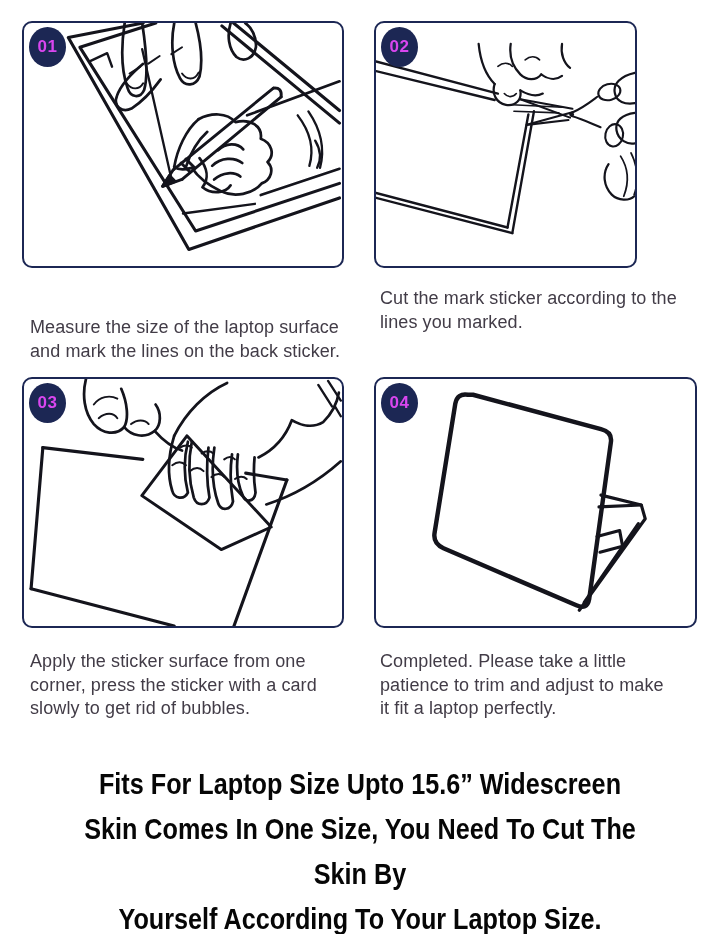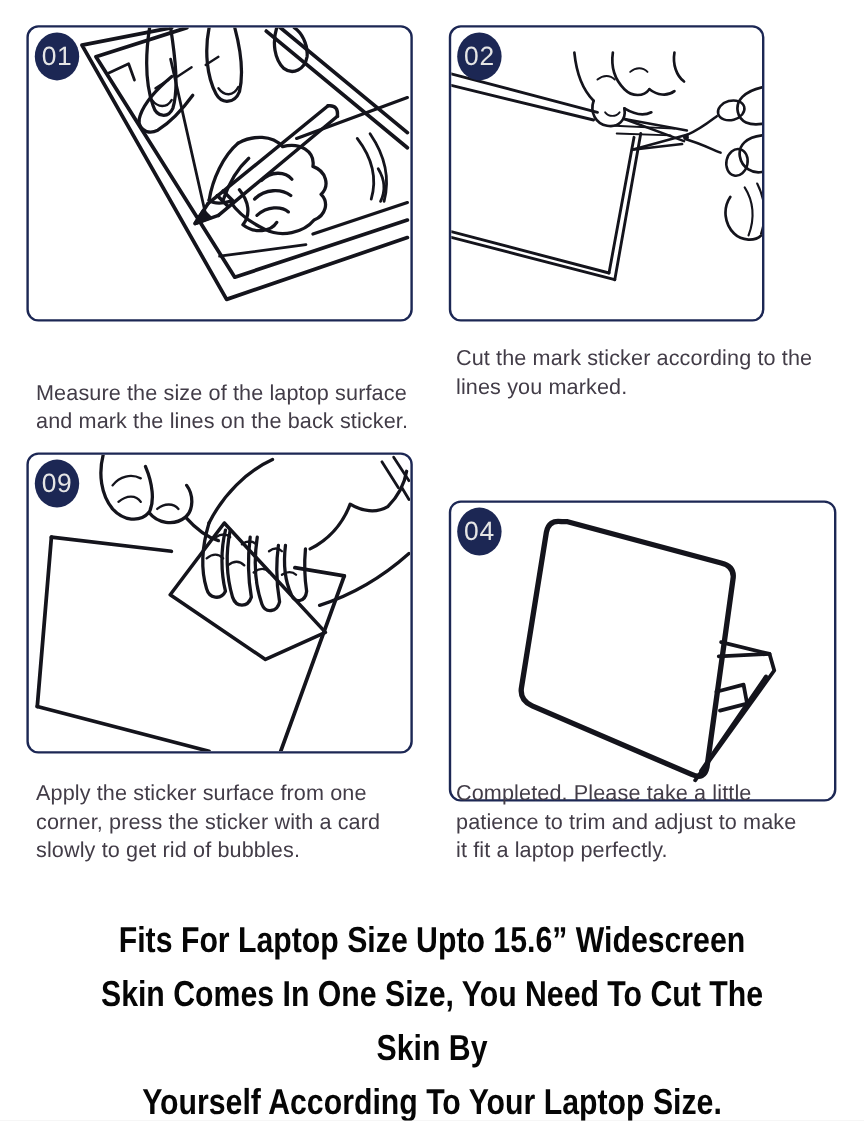--- a/index.html
+++ b/index.html
@@ -10,24 +10,24 @@
     position:relative;width:720px;height:934px;background:var(--background);
     font-family:"Liberation Sans","DejaVu Sans",sans-serif;overflow:hidden;
   }
   .panel{
     position:absolute;width:322px;height:247px;background:#fff;
     border:2.5px solid var(--navy);border-radius:10px;overflow:hidden;box-sizing:border-box;
   }
   #panel-1{left:22px;top:21px;}
   #panel-2{left:374px;top:21px;width:263px;}
   #panel-3{left:22px;top:377px;height:251px;}
-  #panel-4{left:374px;top:377px;width:323px;height:251px;margin-top:40px;}
+  #panel-4{left:374px;top:377px;width:323px;height:251px;}
   .badge{
     position:absolute;left:5px;top:4px;width:37px;height:40px;border-radius:50%;
-    background:var(--navy);color:#e5e5e5;font-size:22px;font-weight:400;letter-spacing:.5px;
+    background:var(--navy);color:#d946ef;font-size:17px;font-weight:700;letter-spacing:.5px;
     display:flex;align-items:center;justify-content:center;z-index:2;
   }
   .illu{position:absolute;left:0;top:0;width:100%;height:100%;color:var(--ink);}
   .caption{
     position:absolute;width:314px;font-size:18px;line-height:23.5px;
     color:var(--caption);font-weight:500;letter-spacing:.1px;
   }
   #caption-1{left:30px;top:287px;margin-top:29px;}
   #caption-2{left:380px;top:287px;}
   #caption-3{left:30px;top:650px;}
@@ -142,21 +142,21 @@
         <path d="M232,0 C230,12 234,24 242,30"></path>
         <path d="M152,28 c6,-5 13,-5 18,0" stroke-width="2"></path>
         <path d="M186,20 c6,-5 13,-5 18,0" stroke-width="2"></path>
         <path d="M160,62 c4,5 11,5 15,0" stroke-width="2"></path>
       </g>
     </svg>
   </div>
 
   <div class="panel" id="panel-3">
     <div class="badge">
-      <span>09</span>
+      <span>03</span>
     </div>
     <svg class="illu" viewBox="0 0 322 252" aria-label="hand-pressing-card-on-sticker">
       <g fill="none" stroke="currentColor" stroke-width="3.2" stroke-linecap="round" stroke-linejoin="round">
         <path d="M18,70 L120,82"></path>
         <path d="M225,96 L267,103"></path>
         <path d="M267,103 L213,252"></path>
         <path d="M18,70 L6,214"></path>
         <path d="M6,214 L152,252"></path>
       </g>
       <g fill="none" stroke="currentColor" stroke-width="3" stroke-linecap="round" stroke-linejoin="round">

